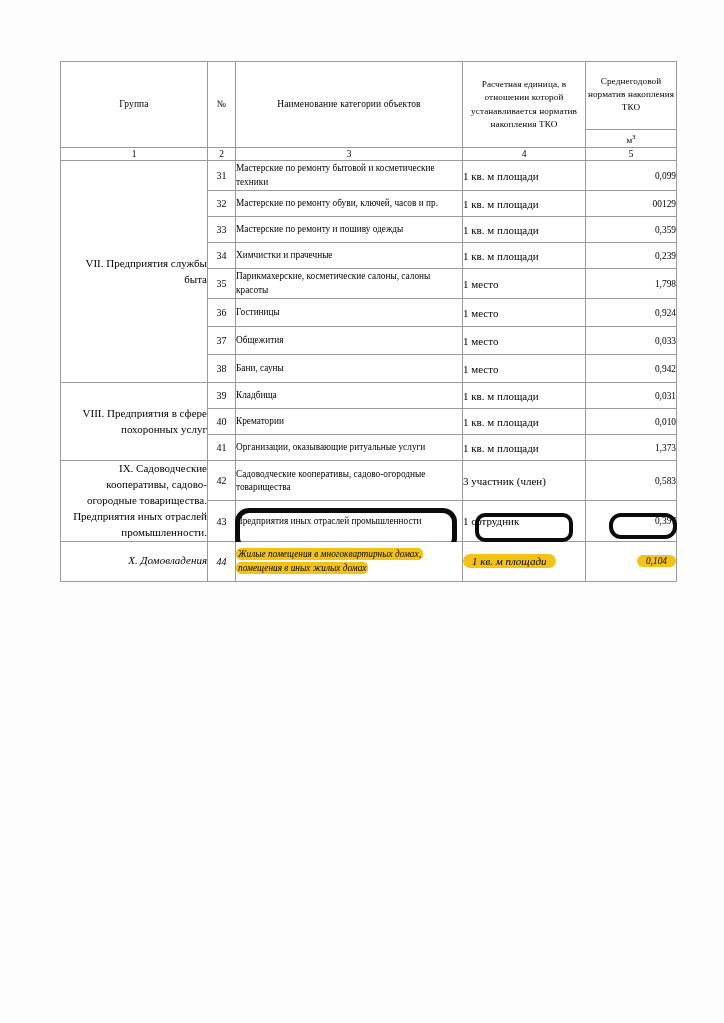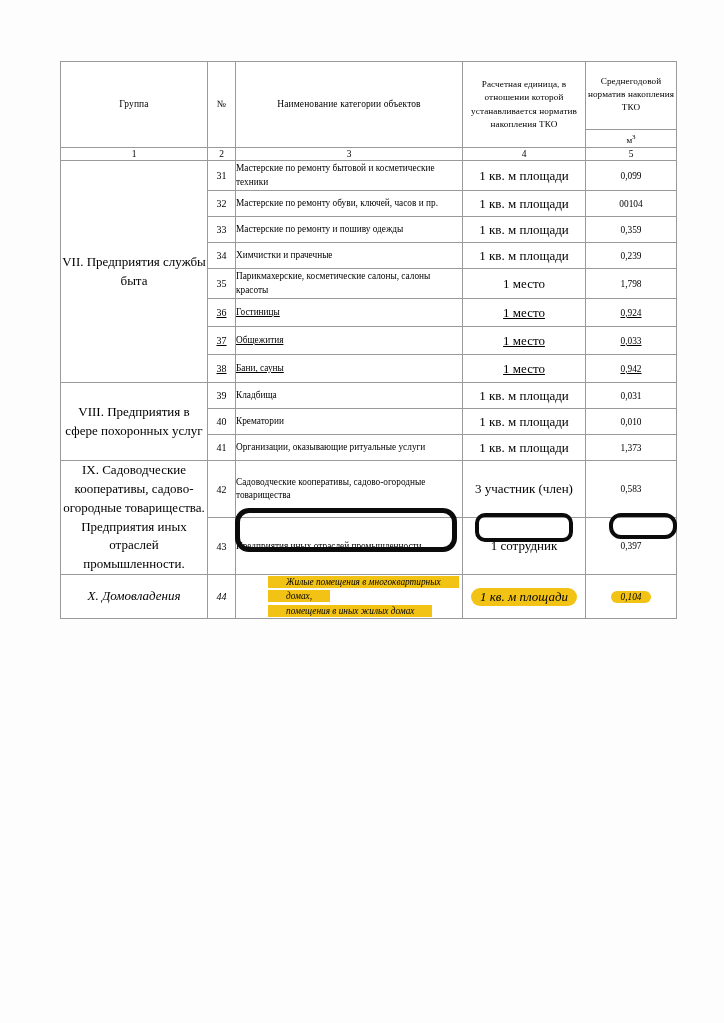--- a/index.html
+++ b/index.html
@@ -87,48 +87,47 @@
     text-align: center;
     font-weight: bold;
     font-size: 9.5px;
     height: 12px;
     line-height: 12px;
   }
 
   
   .c-grp {
     font-weight: bold;
-    font-size: 13px;
+    font-size: 11px;
     line-height: 1.45;
     padding: 5px 4px 5px 6px;
     vertical-align: middle;
-    text-align: center;
+    text-align: right;
   }
   .c-num {
     text-align: center;
     font-size: 10px;
   }
   .c-nm {
     font-size: 9.3px;
     line-height: 1.4;
     padding: 4px 4px 4px 6px;
     text-align: left;
   }
   .c-un {
-    text-align: center;
-    font-size: 13px;
+    font-size: 11px;
   }
   .c-nr {
-    text-align: center;
+    text-align: right;
     font-size: 9.4px;
   }
 
   .r-tall  { height: 30px; }
   .r-mid   { height: 26px; }
-  .r-short { height: 28px; text-decoration: underline; }
+  .r-short { height: 28px; }
   .r-last  { height: 40px; font-style: italic; }
 
   
   .hl {
     background: #F2C314;
     padding: 0 2px;
     box-decoration-break: clone;
     -webkit-box-decoration-break: clone;
   }
 
@@ -170,24 +169,23 @@
     background: #F2C314;
     border-radius: 9px;
     padding: 1px 9px;
   }
 
   .nm44 {
     position: relative;
     z-index: 2;
   }
   .nm44 .hl {
-    border-radius: 0;
-    padding: 1px 18px;
+    border-radius: 5px;
+    padding: 1px 2px;
     line-height: 1.55;
-    margin-left: 32px;
   }
 </style>
 </head>
 <body>
 
 <div class="page">
 
   <div class="table-wrap">
     <table class="norms">
       <colgroup>
@@ -224,21 +222,21 @@
           <td class="c-grp" rowspan="8">VII. Предприятия службы быта</td>
           <td class="c-num">31</td>
           <td class="c-nm">Мастерские по ремонту бытовой и косметические техники</td>
           <td class="c-un">1 кв. м площади</td>
           <td class="c-nr">0,099</td>
         </tr>
         <tr class="r-mid">
           <td class="c-num">32</td>
           <td class="c-nm">Мастерские по ремонту обуви, ключей, часов и пр.</td>
           <td class="c-un">1 кв. м площади</td>
-          <td class="c-nr">00104</td>
+          <td class="c-nr">00129</td>
         </tr>
         <tr class="r-mid">
           <td class="c-num">33</td>
           <td class="c-nm">Мастерские по ремонту и пошиву одежды</td>
           <td class="c-un">1 кв. м площади</td>
           <td class="c-nr">0,359</td>
         </tr>
         <tr class="r-mid">
           <td class="c-num">34</td>
           <td class="c-nm">Химчистки и прачечные</td>

